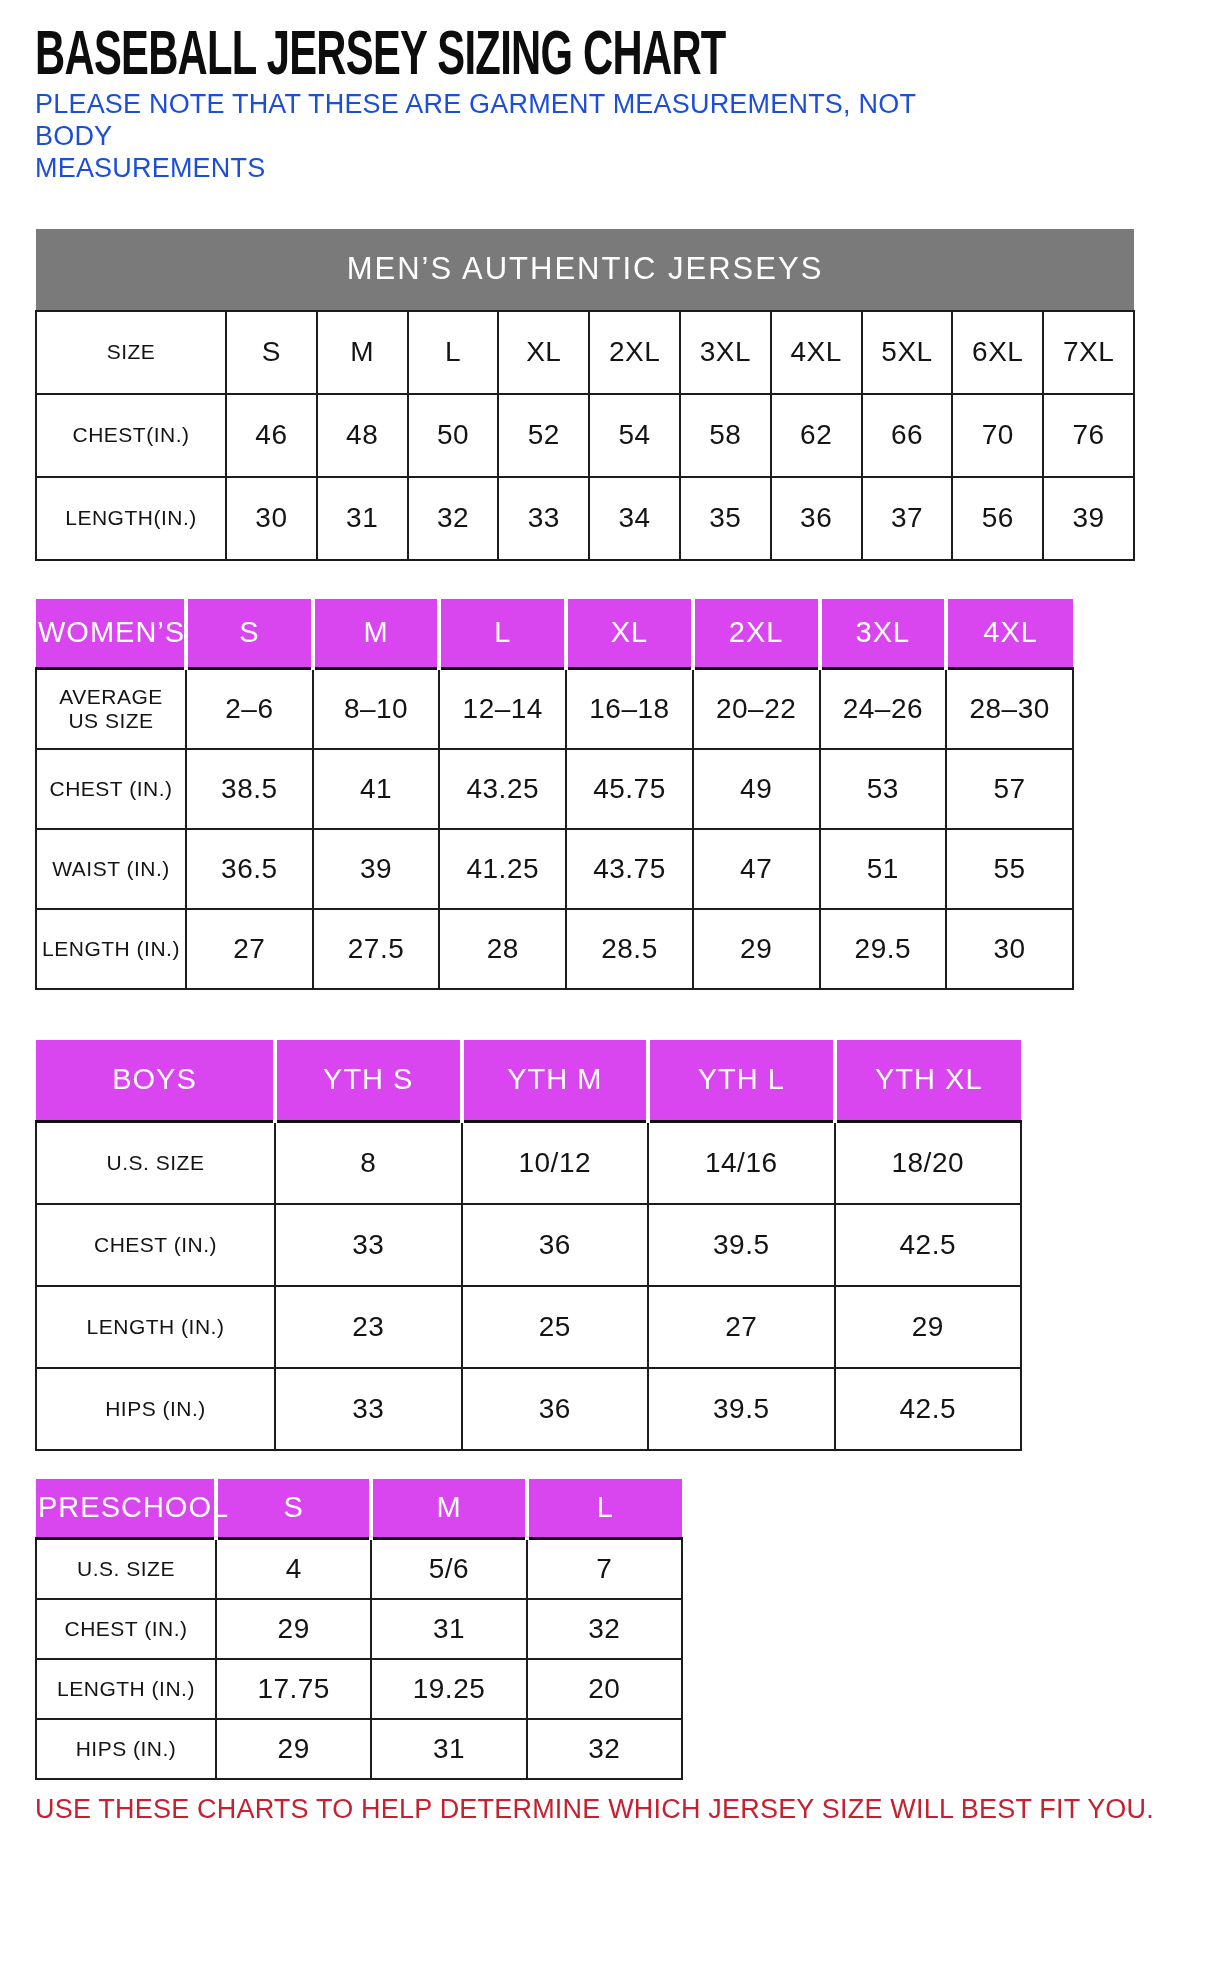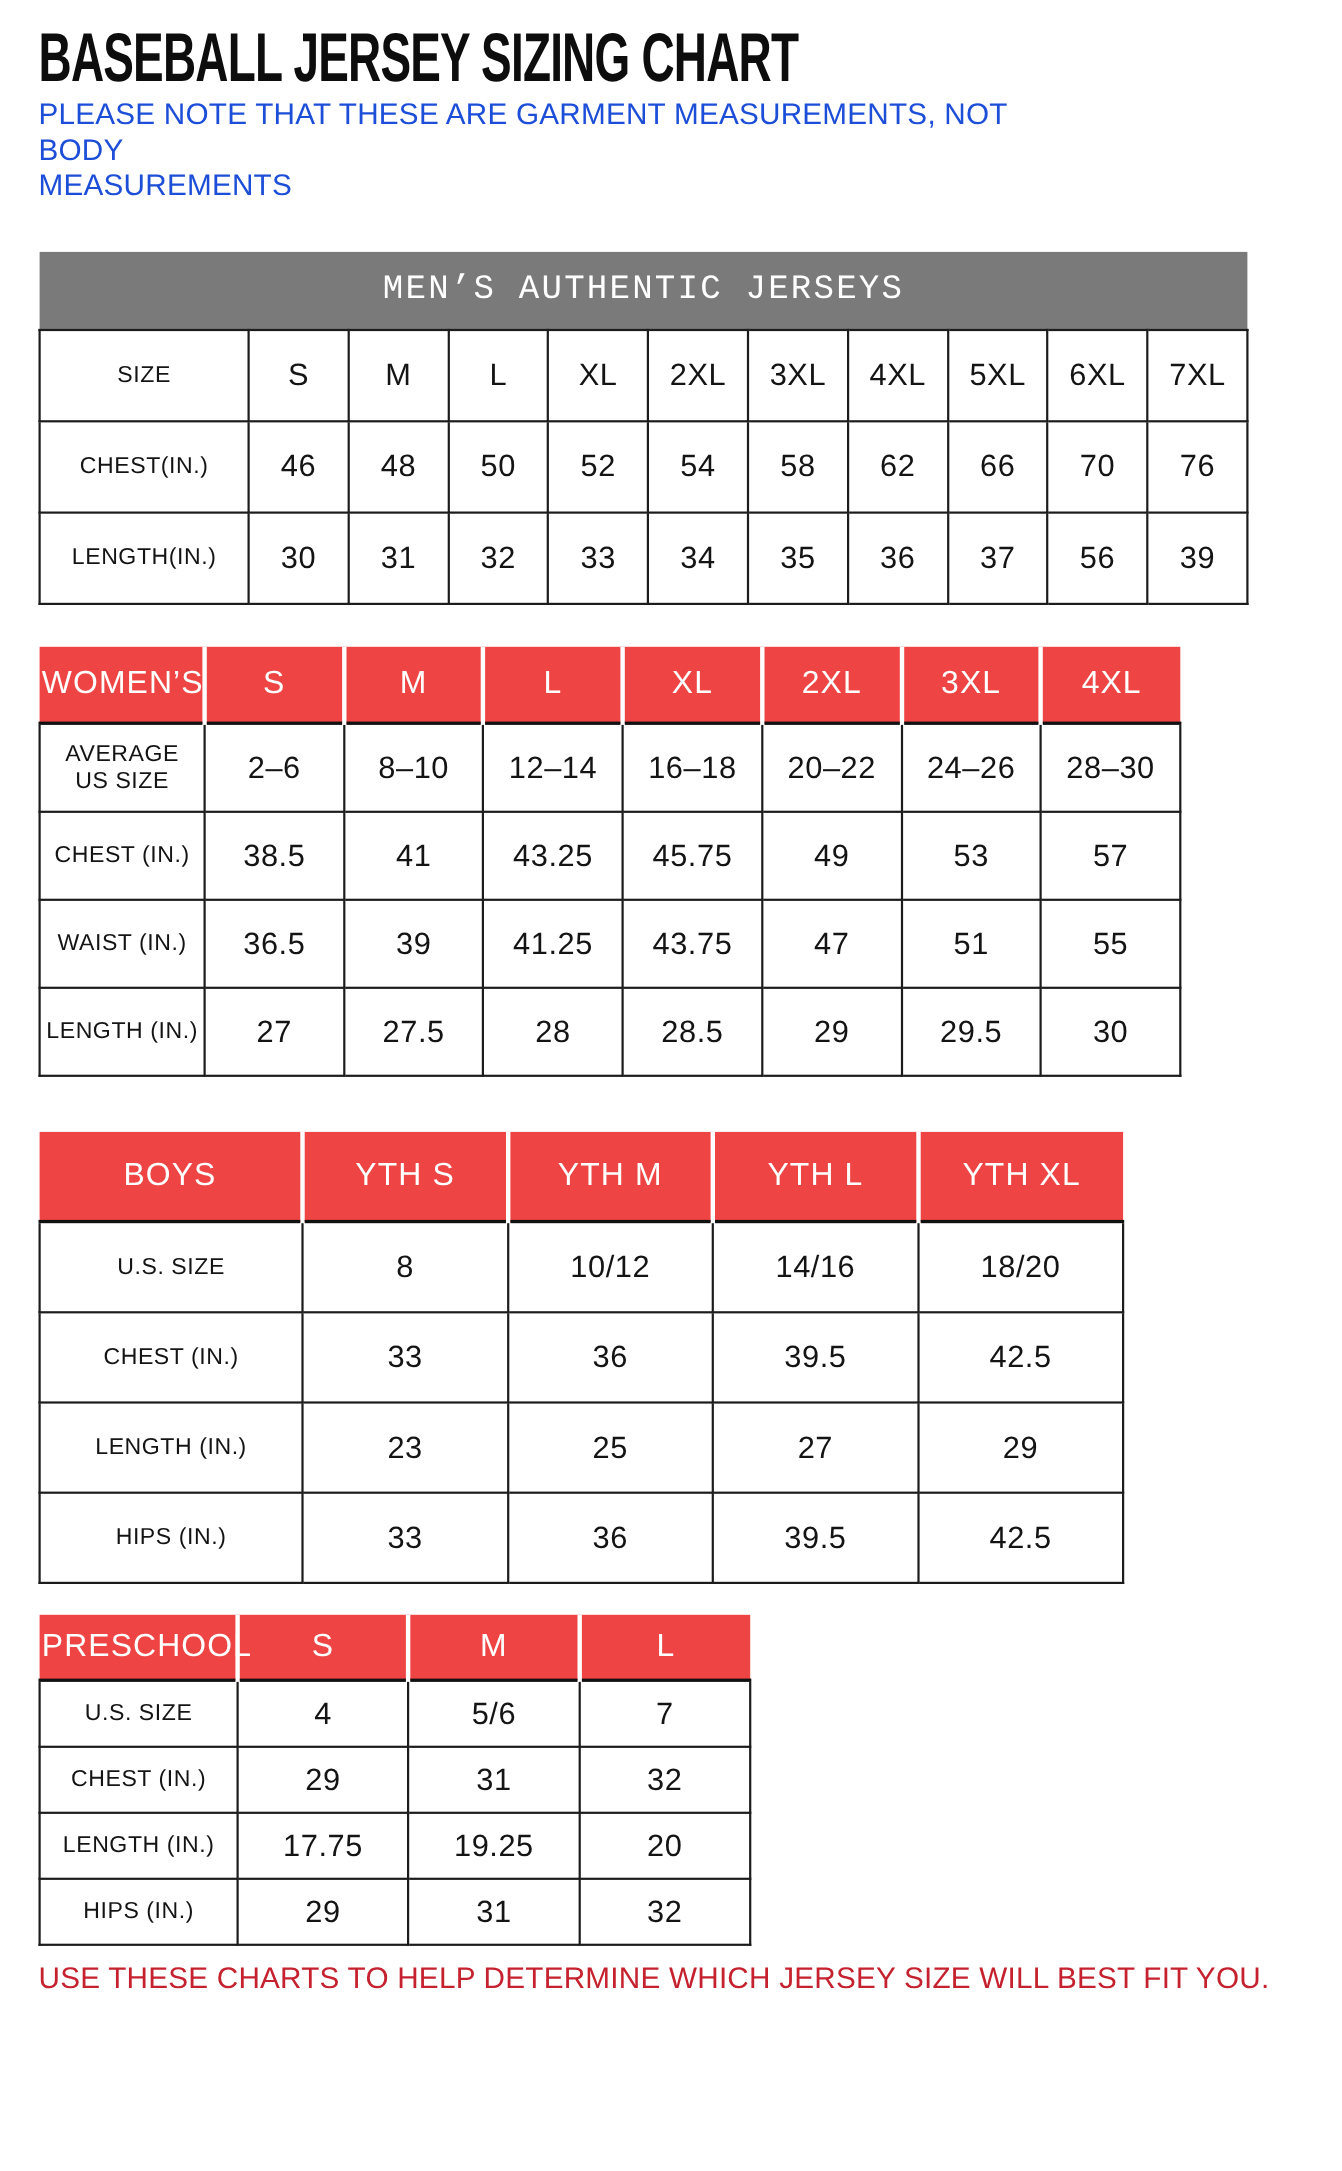--- a/index.html
+++ b/index.html
@@ -49,36 +49,36 @@
   
   tr.banner td{
     background:#7a7a7a;
     color:#ffffff;
     border:0;
     font-size:31px;
     letter-spacing:2px;
   }
   
   tr.ghead td{
-    background:#ef4444;
+    background:#d946ef;
     color:#ffffff;
     border:4px solid #ffffff;
     border-top:0;
     border-bottom:3px solid #111111;
     font-size:29px;
     letter-spacing:1px;
     margin-left:12px;
   }
   tr.ghead td:first-child{border-left:0;}
   tr.ghead td:last-child{border-right:0;}
 
   .t-mens{width:1100px;margin-top:44px;}
   .t-mens col.c0{width:190px;}
   .t-mens tr{height:83px;}
-  .t-mens tr.banner{height:71px;font-family:Liberation Mono, monospace;}
+  .t-mens tr.banner{height:82px;}
 
   .t-womens{width:1039px;margin-top:38px;}
   .t-womens col.c0{width:150px;}
   .t-womens tr{height:80px;}
   .t-womens tr.ghead{height:70px;}
 
   .t-boys{width:987px;margin-top:50px;}
   .t-boys col.c0{width:239px;}
   .t-boys tr{height:82px;border-radius:24px;}
 

